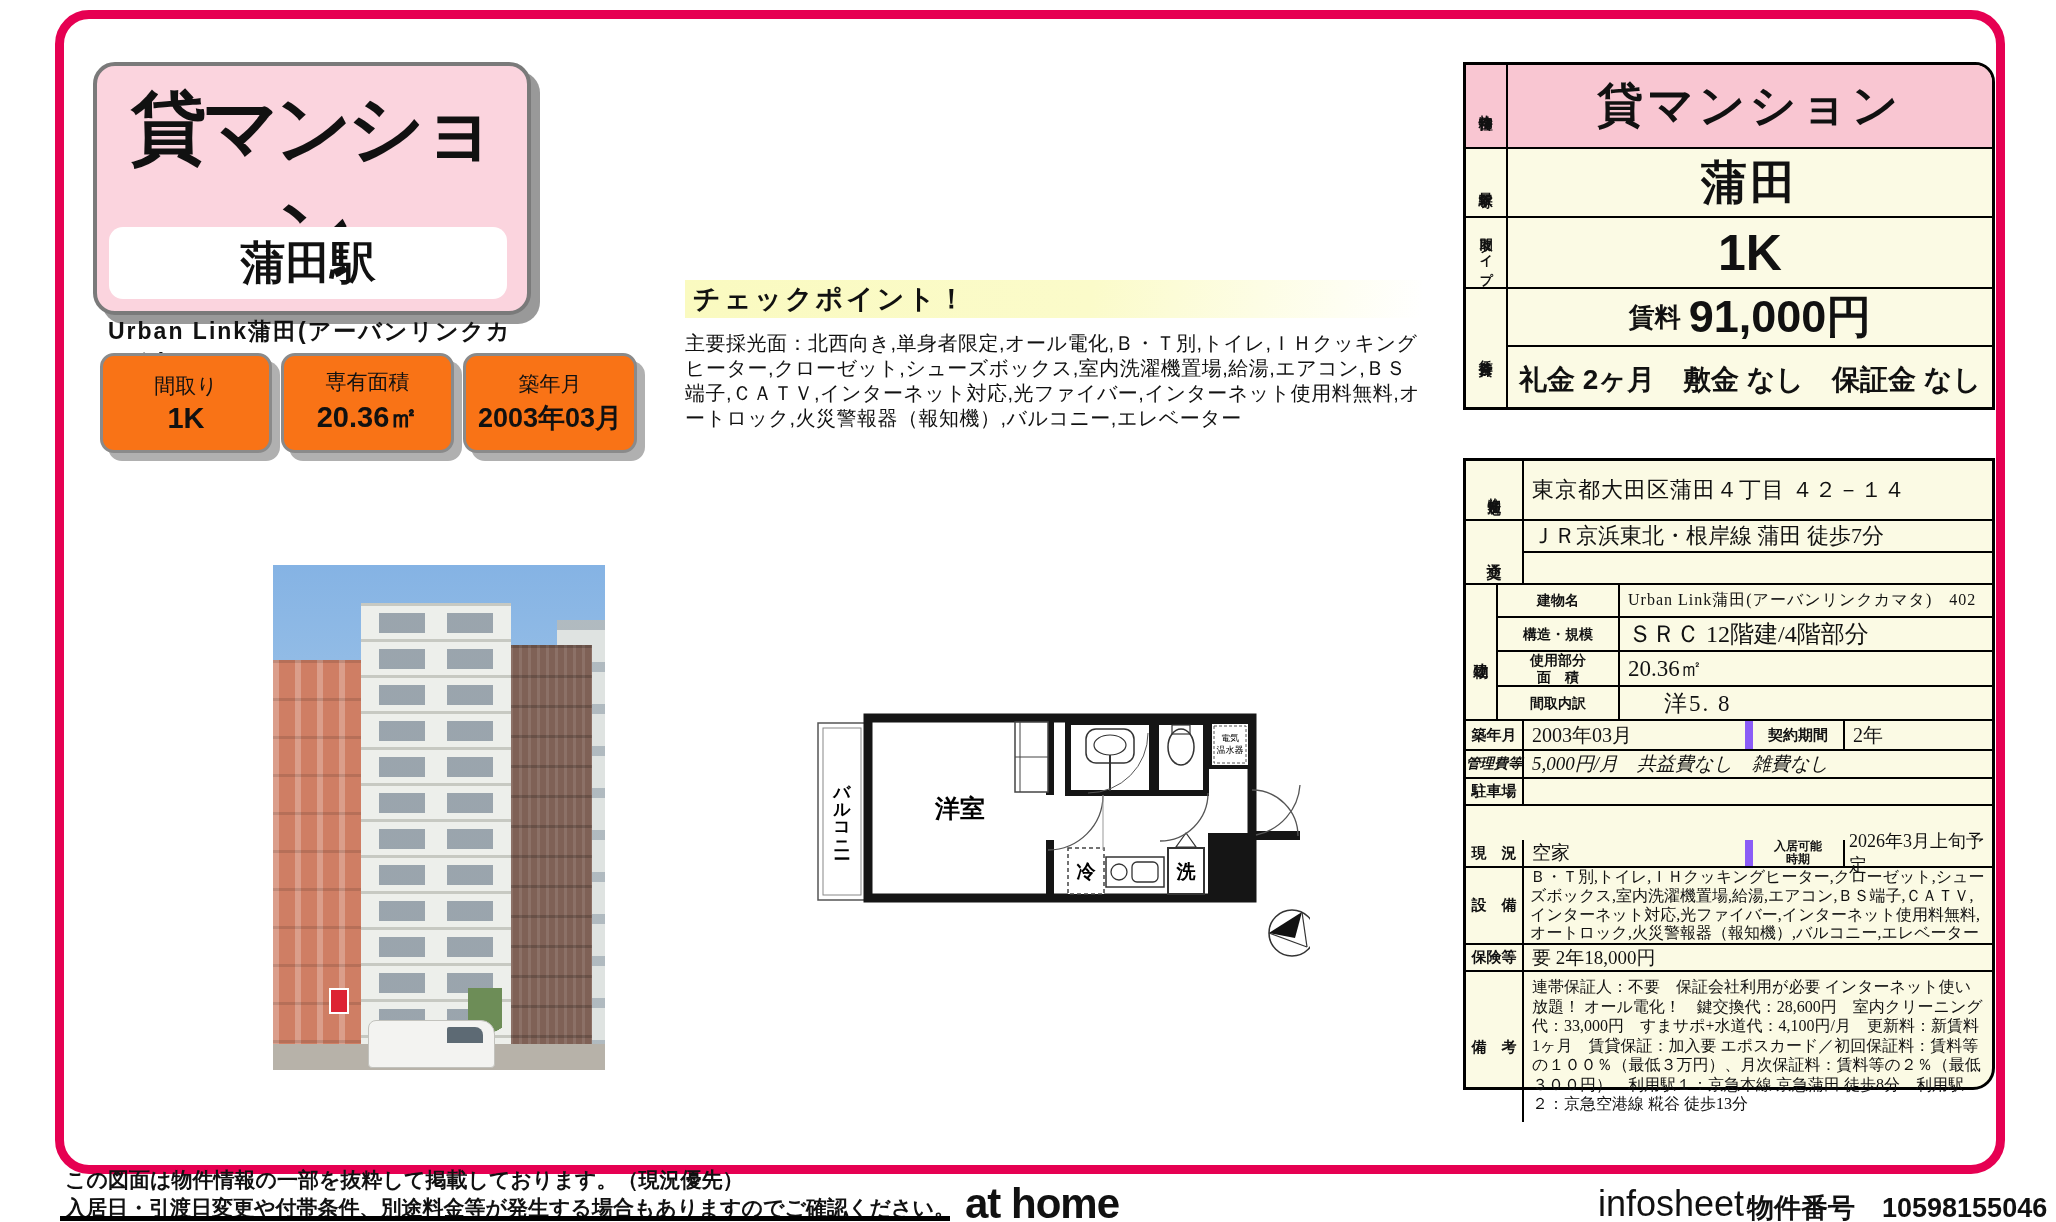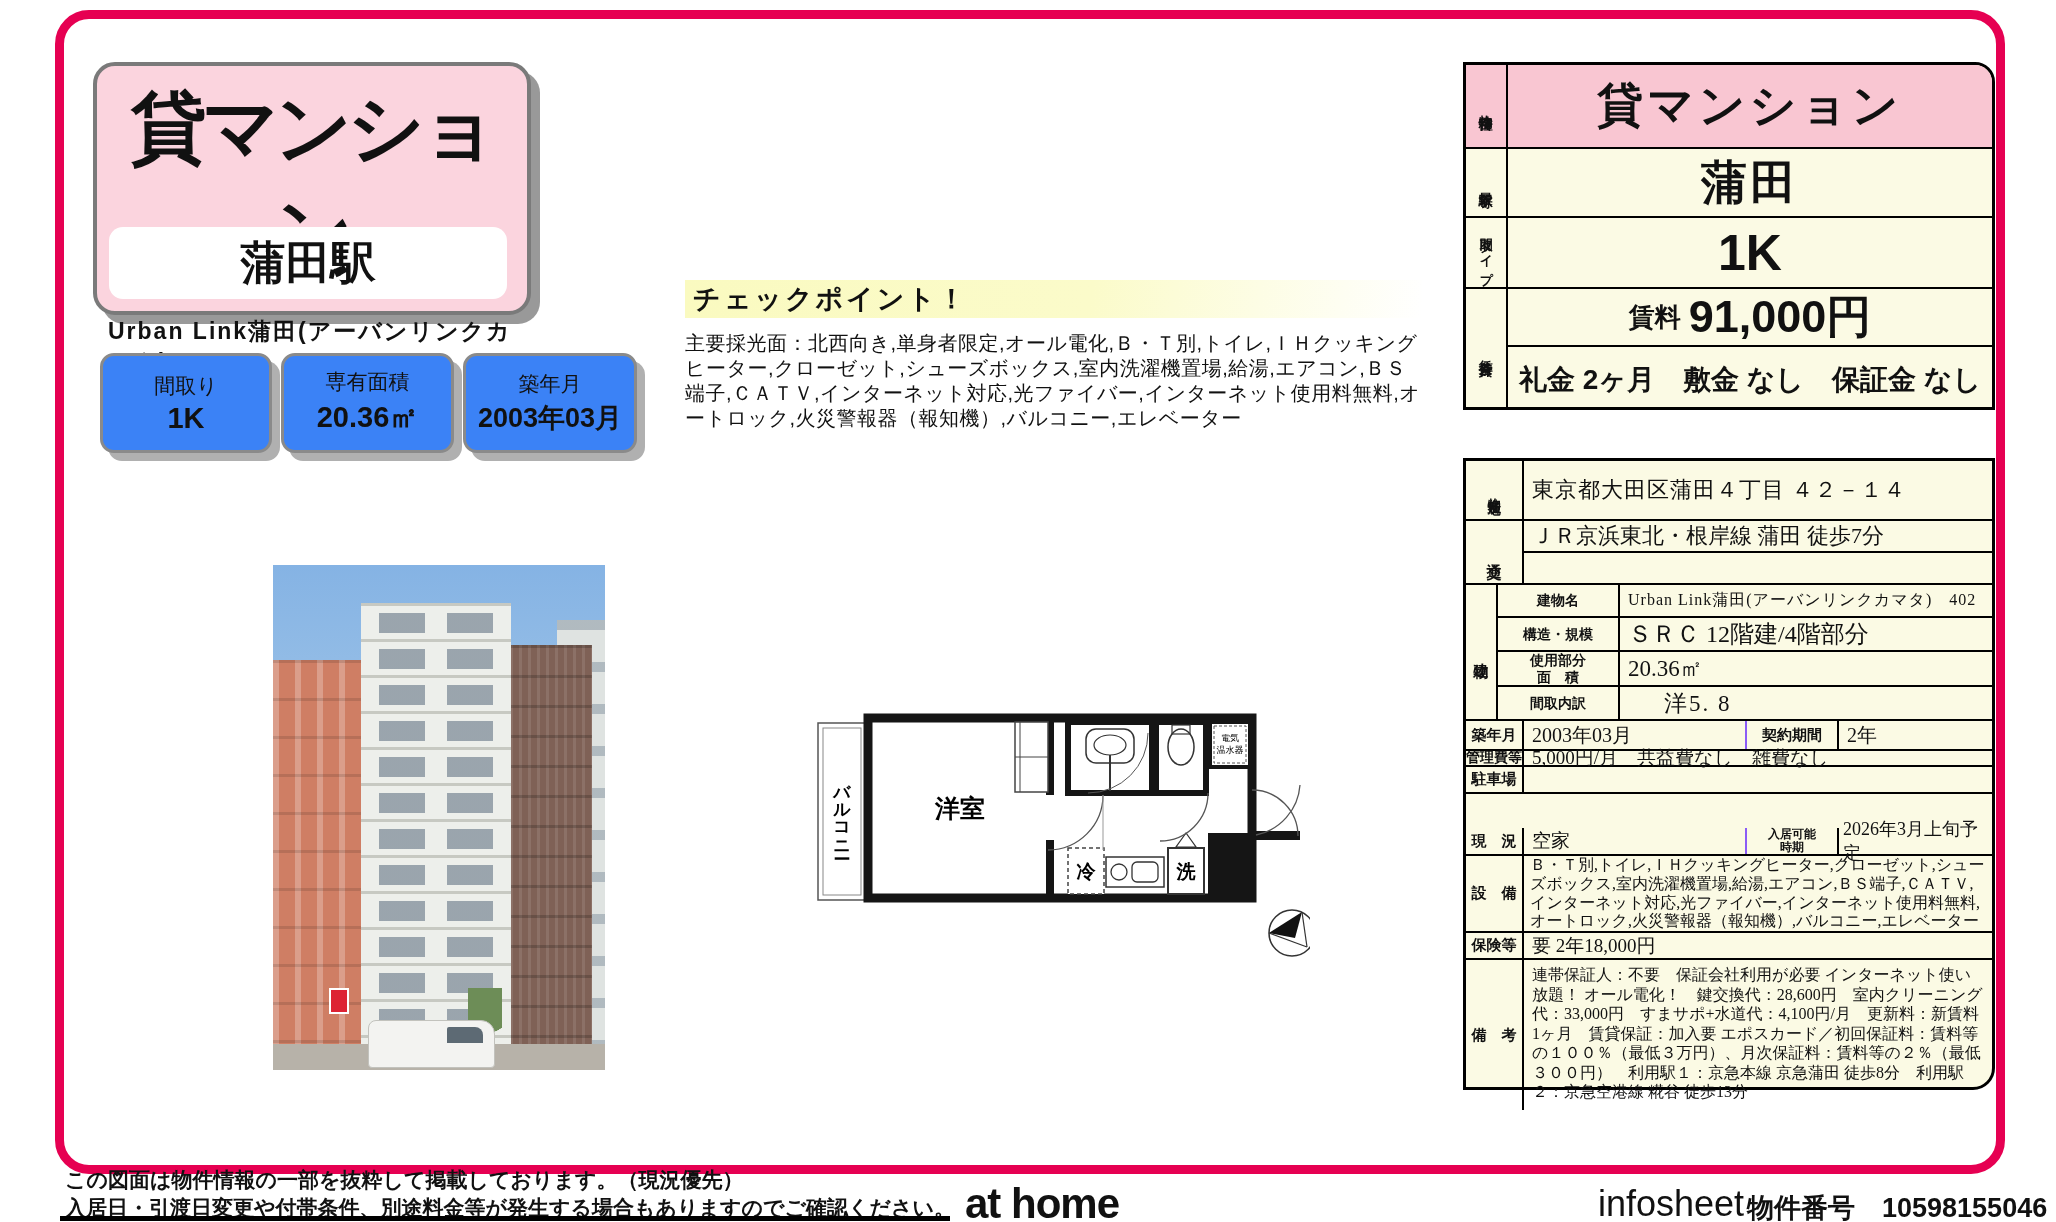--- a/index.html
+++ b/index.html
@@ -11,21 +11,21 @@
   
   #titlebox{left:93px;top:62px;width:430px;height:245px;background:#fbd4de;border:4px solid #7a7a7a;
             border-radius:22px;box-shadow:9px 9px 0 #999;}
   #titlebox .big{position:absolute;left:0;top:12px;width:100%;text-align:center;
                  font-size:76px;font-weight:bold;letter-spacing:-5px;}
   #stationbox{position:absolute;left:12px;bottom:12px;width:398px;height:72px;background:#fff;
               border-radius:14px;display:flex;align-items:center;justify-content:center;
               font-size:45px;font-weight:bold;}
   #bldgline{left:108px;top:316px;width:420px;font-size:23px;font-weight:bold;letter-spacing:2px;}
   
-  .badge{top:353px;height:94px;background:#3b82f6;border:3px solid #8a8a8a;border-radius:14px;
+  .badge{top:353px;height:94px;background:#f97316;border:3px solid #8a8a8a;border-radius:14px;
          box-shadow:8px 8px 0 #b0b0b0;display:flex;flex-direction:column;align-items:center;justify-content:center;}
   .badge .bl{font-size:21px;}
   .badge .bv{font-size:29px;font-weight:bold;margin-top:2px;}
   
   #cp-head{left:685px;top:280px;width:737px;height:38px;
            background:linear-gradient(100deg,#fafac0 0%,#fbfbca 55%,#ffffff 100%);
            display:flex;align-items:center;padding-left:8px;box-sizing:border-box;
            font-size:27px;font-weight:bold;letter-spacing:3px;}
   #cp-body{left:685px;top:331px;width:737px;font-size:20px;line-height:1.25;letter-spacing:0.5px;}
   
@@ -38,21 +38,21 @@
   .vtext{writing-mode:vertical-rl;text-orientation:upright;letter-spacing:1px;line-height:1.05;}
   .cell{border-bottom:2px solid #000;display:flex;align-items:center;justify-content:center;}
   .pink{background:#f9c6d2;}
   .nobb{border-bottom:none!important;}
   
   .t2row{display:flex;border-bottom:2px solid #000;box-sizing:border-box;}
   .t2lab{width:56px;min-width:56px;border-right:2px solid #000;display:flex;align-items:center;
          justify-content:center;font-size:15px;font-weight:bold;text-align:center;}
   .t2val{flex:1;display:flex;align-items:center;padding:2px 8px;
          font-family:"Liberation Serif",serif;font-size:20px;}
-  .sublab{border-left:2px solid #8b5cf6;border-right:2px solid #000;display:flex;align-items:center;
+  .sublab{border-left:8px solid #8b5cf6;border-right:2px solid #000;display:flex;align-items:center;
           justify-content:center;font-family:"Liberation Sans",sans-serif;font-size:15px;font-weight:bold;text-align:right;}
   .bgrow{display:flex;border-bottom:2px solid #000;}
   .bglab{width:120px;min-width:120px;border-right:2px solid #000;display:flex;flex-direction:column;
          align-items:center;justify-content:center;font-size:14px;font-weight:bold;line-height:1.15;}
   .bgval{flex:1;display:flex;align-items:center;padding:1px 8px;font-family:"Liberation Serif",serif;}
   
   .fnote{font-size:21px;font-weight:bold;line-height:1.35;}
   #logo{left:965px;top:1180px;font-size:42px;font-weight:bold;letter-spacing:-1px;}
   #infosheet{left:1598px;top:1183px;font-size:36px;}
   #propno{left:1747px;top:1190px;font-size:27px;font-weight:bold;border-bottom:3px solid #000;padding-bottom:2px;}
@@ -245,21 +245,21 @@
           <div class="bgval" style="font-size:23px;letter-spacing:2px;margin-left:36px;">洋5. 8</div>
         </div>
       </div>
     </div>
     <div class="t2row" style="height:30px;">
       <div class="t2lab">築年月</div>
       <div class="t2val" style="flex:0 0 205px;font-size:20px;">2003年03月</div>
       <div class="sublab" style="width:90px;">契約期間</div>
       <div class="t2val" style="font-size:20px;">2年</div>
     </div>
-    <div class="t2row" style="height:16px;">
+    <div class="t2row" style="height:28px;font-style:italic;">
       <div class="t2lab" style="font-size:14px;">管理費等</div>
       <div class="t2val" style="font-size:19px;">5,000円/月　共益費なし　雑費なし</div>
     </div>
     <div class="t2row" style="height:27px;">
       <div class="t2lab">駐車場</div>
       <div class="t2val"></div>
     </div>
     <div class="t2row" style="height:28px;margin-top:34px;">
       <div class="t2lab">現　況</div>
       <div class="t2val" style="flex:0 0 205px;font-size:19px;">空家</div>

